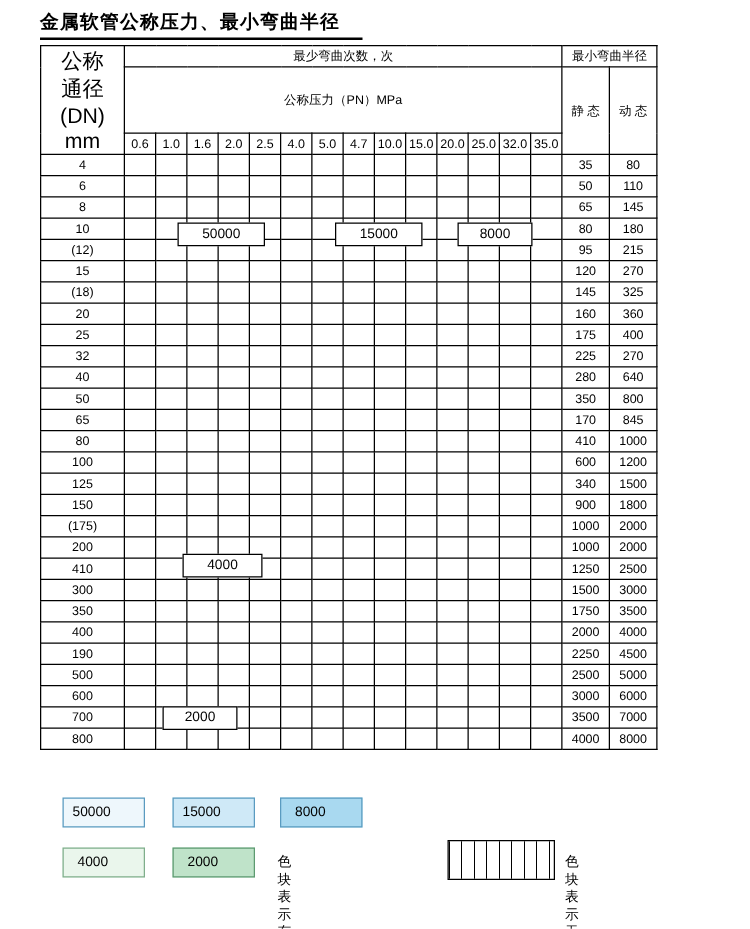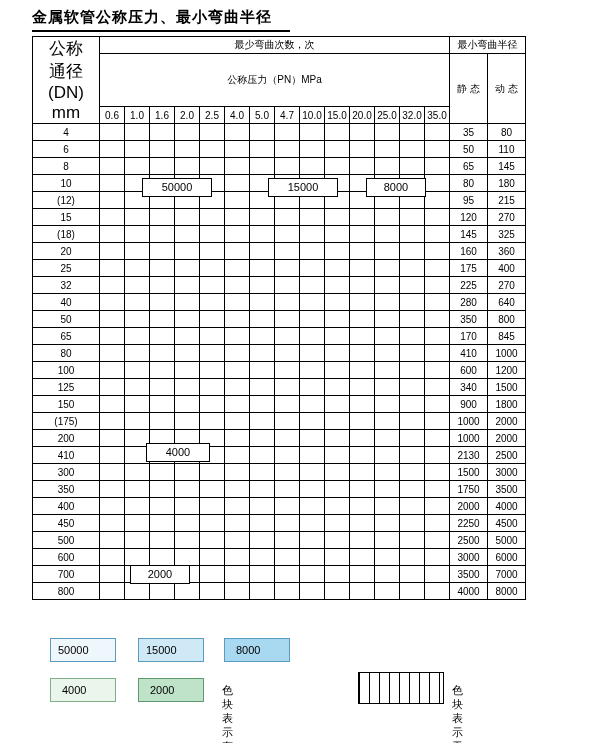--- a/index.html
+++ b/index.html
@@ -481,21 +481,21 @@
           <td class="pcell green2"></td>
           <td class="pcell green2"></td>
           <td class="pcell"></td>
           <td class="pcell"></td>
           <td class="pcell"></td>
           <td class="pcell"></td>
           <td class="pcell"></td>
           <td class="pcell"></td>
           <td class="pcell"></td>
           <td class="pcell"></td>
-          <td class="rcell">2130</td>
+          <td class="rcell">1250</td>
           <td class="rcell">2500</td>
         </tr>
         <tr>
           <td class="rowlabel">300</td>
           <td class="pcell green2"></td>
           <td class="pcell green2"></td>
           <td class="pcell green2"></td>
           <td class="pcell green2"></td>
           <td class="pcell green2"></td>
           <td class="pcell green2"></td>
@@ -542,21 +542,21 @@
           <td class="pcell"></td>
           <td class="pcell"></td>
           <td class="pcell"></td>
           <td class="pcell"></td>
           <td class="pcell"></td>
           <td class="pcell"></td>
           <td class="rcell">2000</td>
           <td class="rcell">4000</td>
         </tr>
         <tr>
-          <td class="rowlabel">450</td>
+          <td class="rowlabel">190</td>
           <td class="pcell green"></td>
           <td class="pcell green"></td>
           <td class="pcell green"></td>
           <td class="pcell green"></td>
           <td class="pcell green"></td>
           <td class="pcell"></td>
           <td class="pcell"></td>
           <td class="pcell"></td>
           <td class="pcell"></td>
           <td class="pcell"></td>

